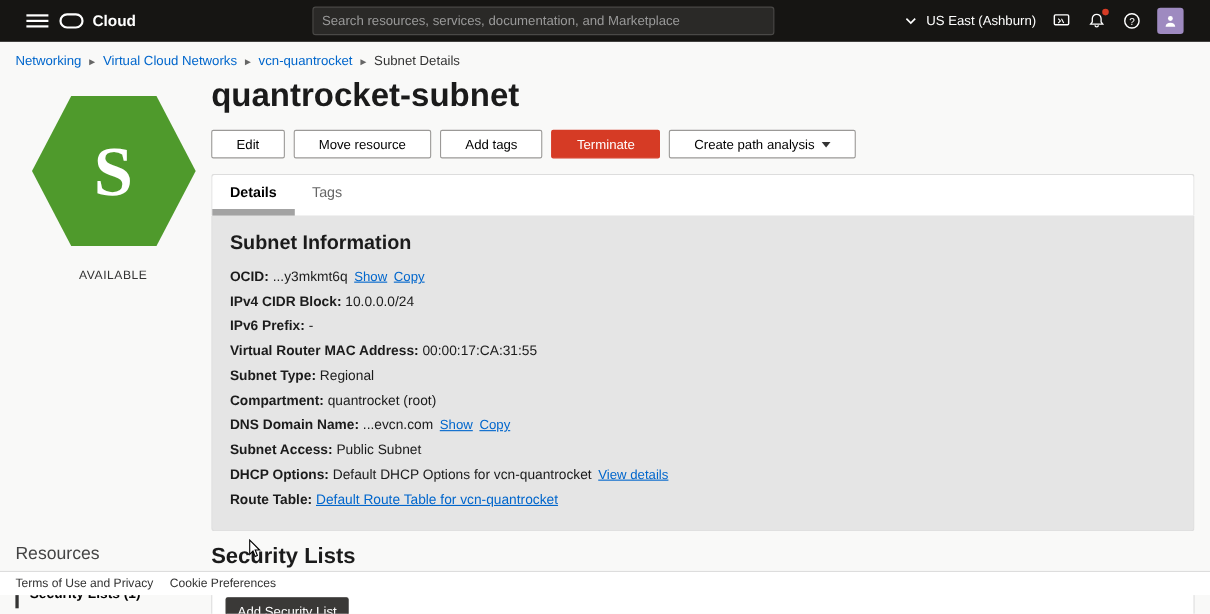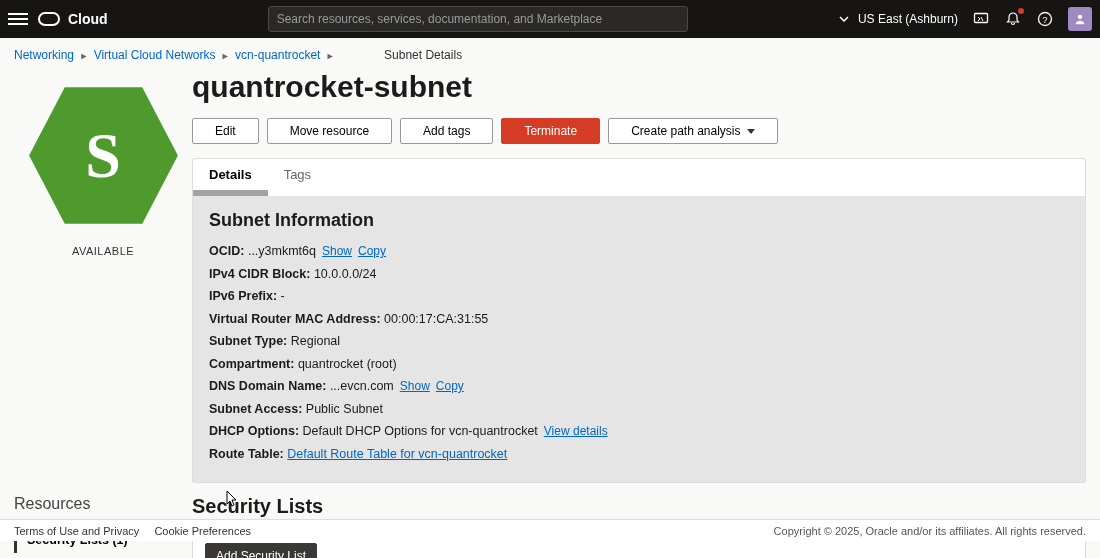--- a/index.html
+++ b/index.html
@@ -1,38 +1,38 @@
 <!DOCTYPE html>
 <html><head>
 <meta charset="utf-8">
 <style>
   * { box-sizing: border-box; margin: 0; padding: 0; }
   body { font-family: -apple-system, BlinkMacSystemFont, "Segoe UI", Helvetica, Arial, sans-serif; font-size: 12px; color: #1b1b1b; background: #f9f9f8; width: 1100px; height: 558px; overflow: hidden; position: relative; }
   
   
-  .topbar { background: #161513; height: 38px; display: flex; align-items: center; padding: 0 8px; color: #fff; }
+  .topbar { background: #161513; height: 38px; display: flex; align-items: center; padding: 0 24px; color: #fff; }
   .hamburger { width: 20px; height: 20px; display: flex; flex-direction: column; justify-content: center; gap: 3px; margin-right: 10px; cursor: pointer; }
   .hamburger span { height: 2px; background: #fff; display: block; }
   .logo-o { width: 22px; height: 14px; border: 2.2px solid #fff; border-radius: 8px; margin-right: 8px; }
   .cloud-label { font-size: 14px; font-weight: 600; margin-right: 160px; }
   .searchbox { flex: 0 0 420px; height: 26px; background: #2a2927; border: 1px solid #4a4947; border-radius: 3px; display: flex; align-items: center; padding: 0 8px; }
   .searchbox input { background: transparent; border: none; outline: none; color: #ccc; font-size: 12px; width: 100%; }
   .searchbox input::placeholder { color: #999; }
   .top-right { margin-left: auto; display: flex; align-items: center; gap: 14px; }
   .region { display: flex; align-items: center; gap: 6px; font-size: 12px; cursor: pointer; }
   .icon-btn { width: 18px; height: 18px; display: flex; align-items: center; justify-content: center; cursor: pointer; color: #fff; }
   .icon-svg { width: 16px; height: 16px; fill: currentColor; }
   .avatar { width: 24px; height: 24px; background: #9e8ac0; border-radius: 3px; display: flex; align-items: center; justify-content: center; }
   .avatar svg { width: 14px; height: 14px; fill: #fff; }
   
   
   .breadcrumb { padding: 10px 14px 6px; font-size: 12px; }
   .breadcrumb a { color: #0066cc; text-decoration: none; }
   .breadcrumb .sep { color: #666; margin: 0 2px; font-size: 9px; }
-  .breadcrumb .current { color: #333; margin-left: 44px; }
+  .breadcrumb .current { color: #333; }
   
   
   .main { display: flex; padding: 0 14px; }
   .left-col { width: 178px; flex: 0 0 178px; }
   .right-col { flex: 1; min-width: 0; }
   
   .hexagon-wrap { display: flex; flex-direction: column; align-items: center; padding-top: 10px; }
   .hexagon { width: 155px; height: 155px; position: relative; }
   .hexagon svg { width: 100%; height: 100%; }
   .hex-letter { position: absolute; top: 0; left: 0; width: 100%; height: 100%; display: flex; align-items: center; justify-content: center; color: #fff; font-size: 64px; font-weight: 600; font-family: Georgia, serif; }
@@ -201,14 +201,13 @@
   <svg viewBox="0 0 14 18">
       <path d="M1 1l0 13 3-3 2 5 2-1-2-5 4 0z" fill="#fff" stroke="#000" stroke-width="1"></path>
     </svg>
 </div>
 
 <div class="footer">
   <div class="footer-links">
     <a href="#">Terms of Use and Privacy</a>
     <a href="#">Cookie Preferences</a>
   </div>
-  <div class="footer-right">Copyright © 2025, Oracle and/or its affiliates. All rights reserved.</div>
 </div>
 
 </body></html>

